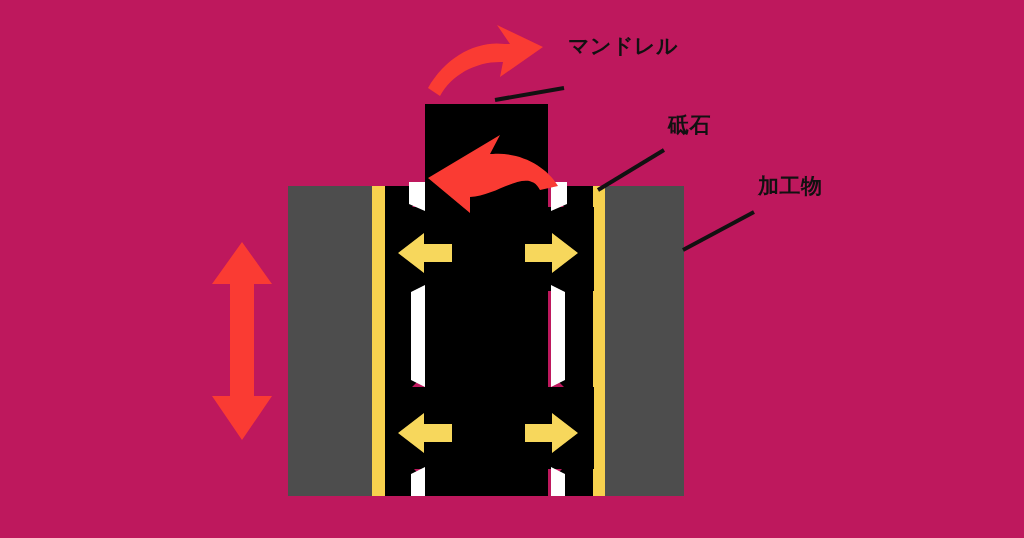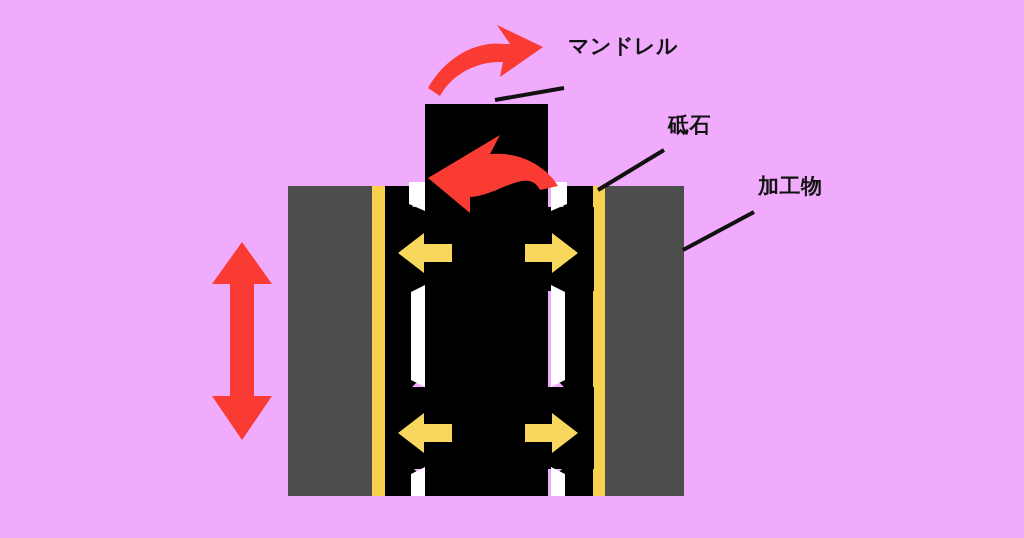--- a/index.html
+++ b/index.html
@@ -7,21 +7,21 @@
     padding: 0;
     background: #ffffff;
   }
   body {
     font-family: "Liberation Sans", sans-serif;
   }
   #stage {
     position: relative;
     width: 1024px;
     height: 538px;
-    background: #f0abfc;
+    background: #be185d;
     overflow: hidden;
   }
   #diagram-svg {
     position: absolute;
     left: 0;
     top: 0;
     width: 1024px;
     height: 538px;
     display: block;
   }

